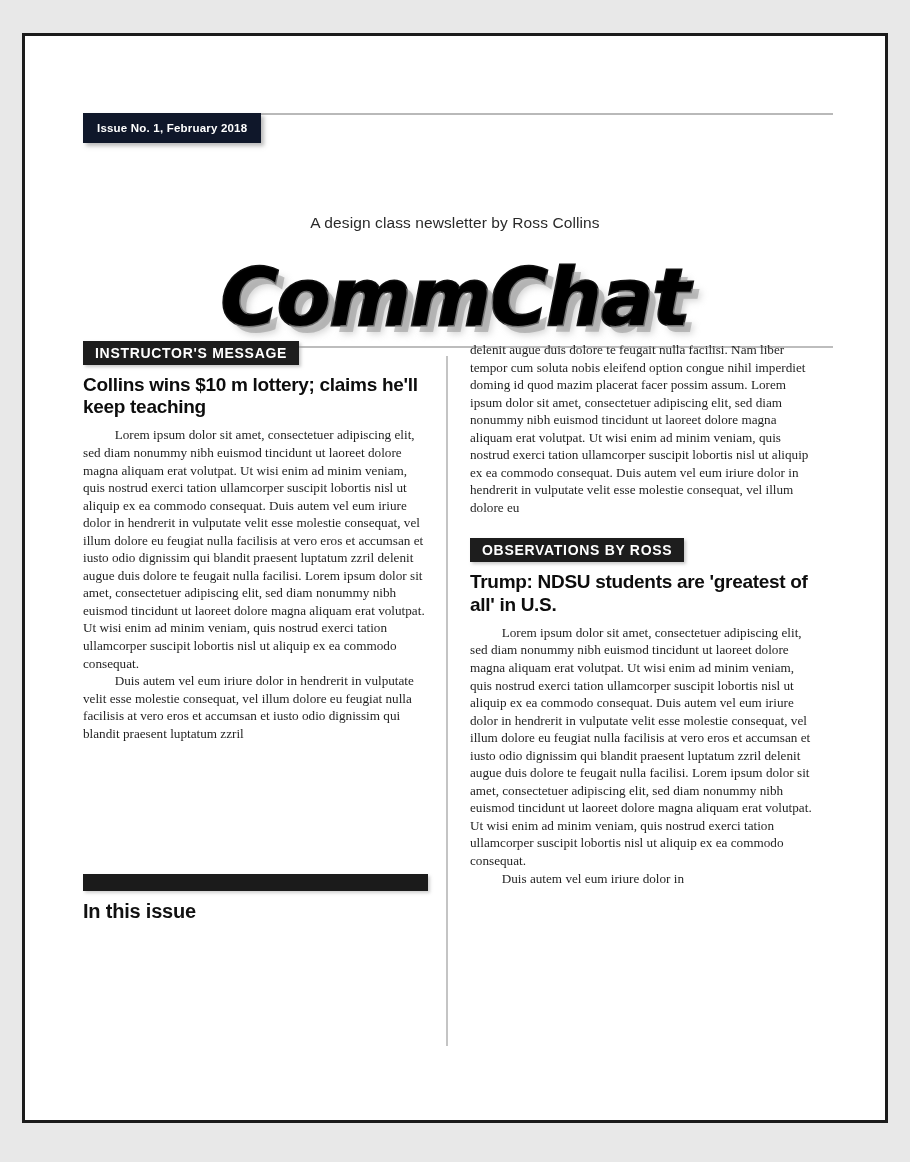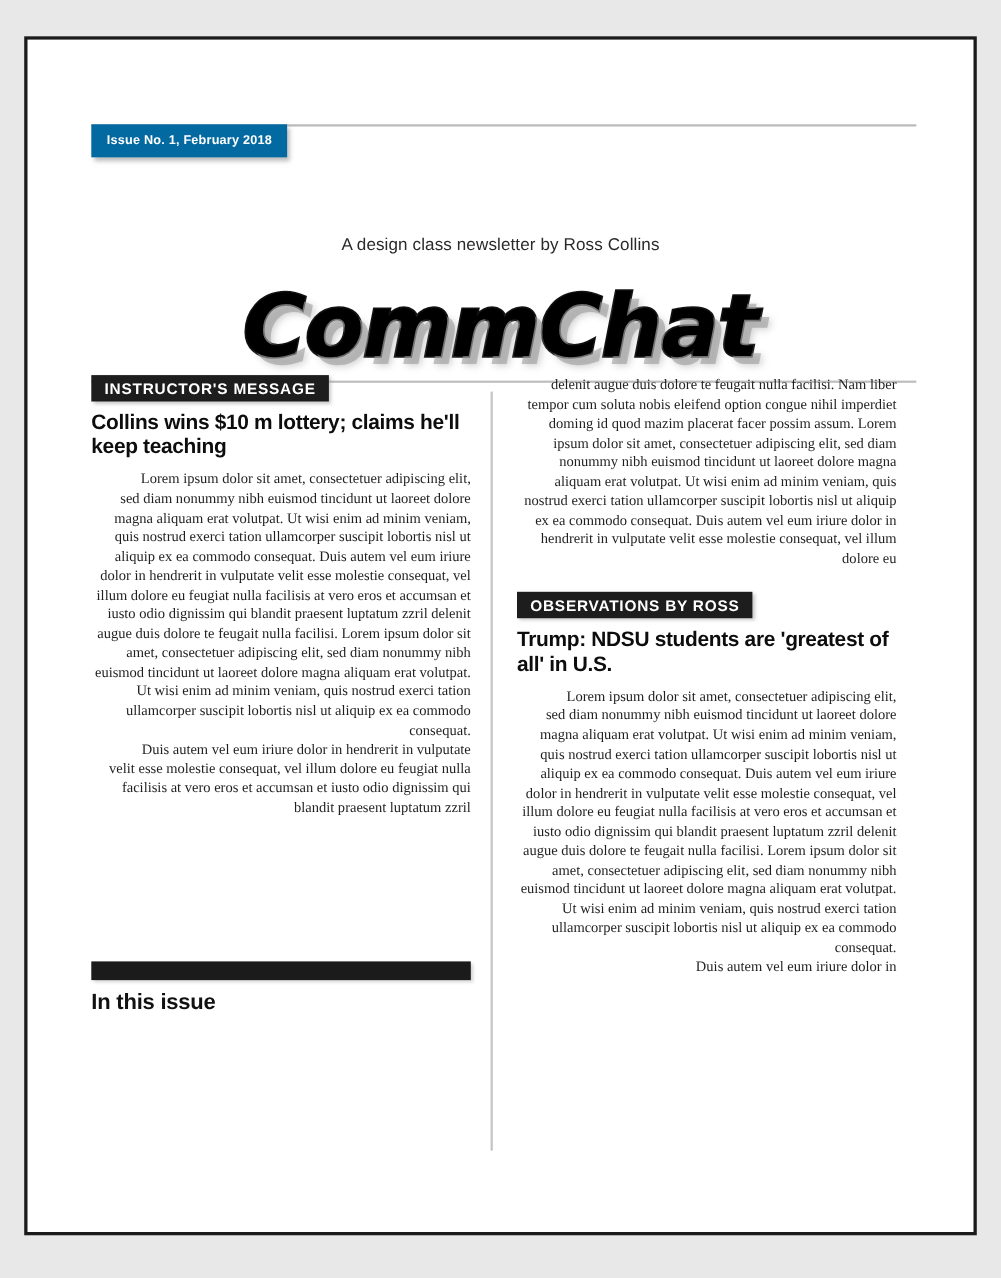--- a/index.html
+++ b/index.html
@@ -38,21 +38,21 @@
     left: 58px;
     top: 77px;
     width: 750px;
     height: 2px;
     background: #b9b9b9;
   }
   .issue-banner {
     position: absolute;
     left: 58px;
     top: 77px;
-    background: #0369a1;
+    background: #0f172a;
     color: #ffffff;
     font-size: 11.5px;
     font-weight: bold;
     letter-spacing: 0.2px;
     padding: 9px 14px 9px 14px;
     box-shadow: 3px 3px 4px rgba(120,120,120,0.5);
     white-space: nowrap;
   }
 
   
@@ -144,21 +144,20 @@
     font-family: "Liberation Serif", serif;
     font-size: 13.2px;
     line-height: 1.33;
     color: #1f1f1f;
     text-align: left;
     margin: 0;
   }
   .body-text p {
     margin: 0;
     text-indent: 2.4em;
-    text-align: right;
   }
 
   
   .issue-box {
     position: absolute;
     left: 58px;
     top: 838px;
     width: 345px;
   }
   .issue-bar {

